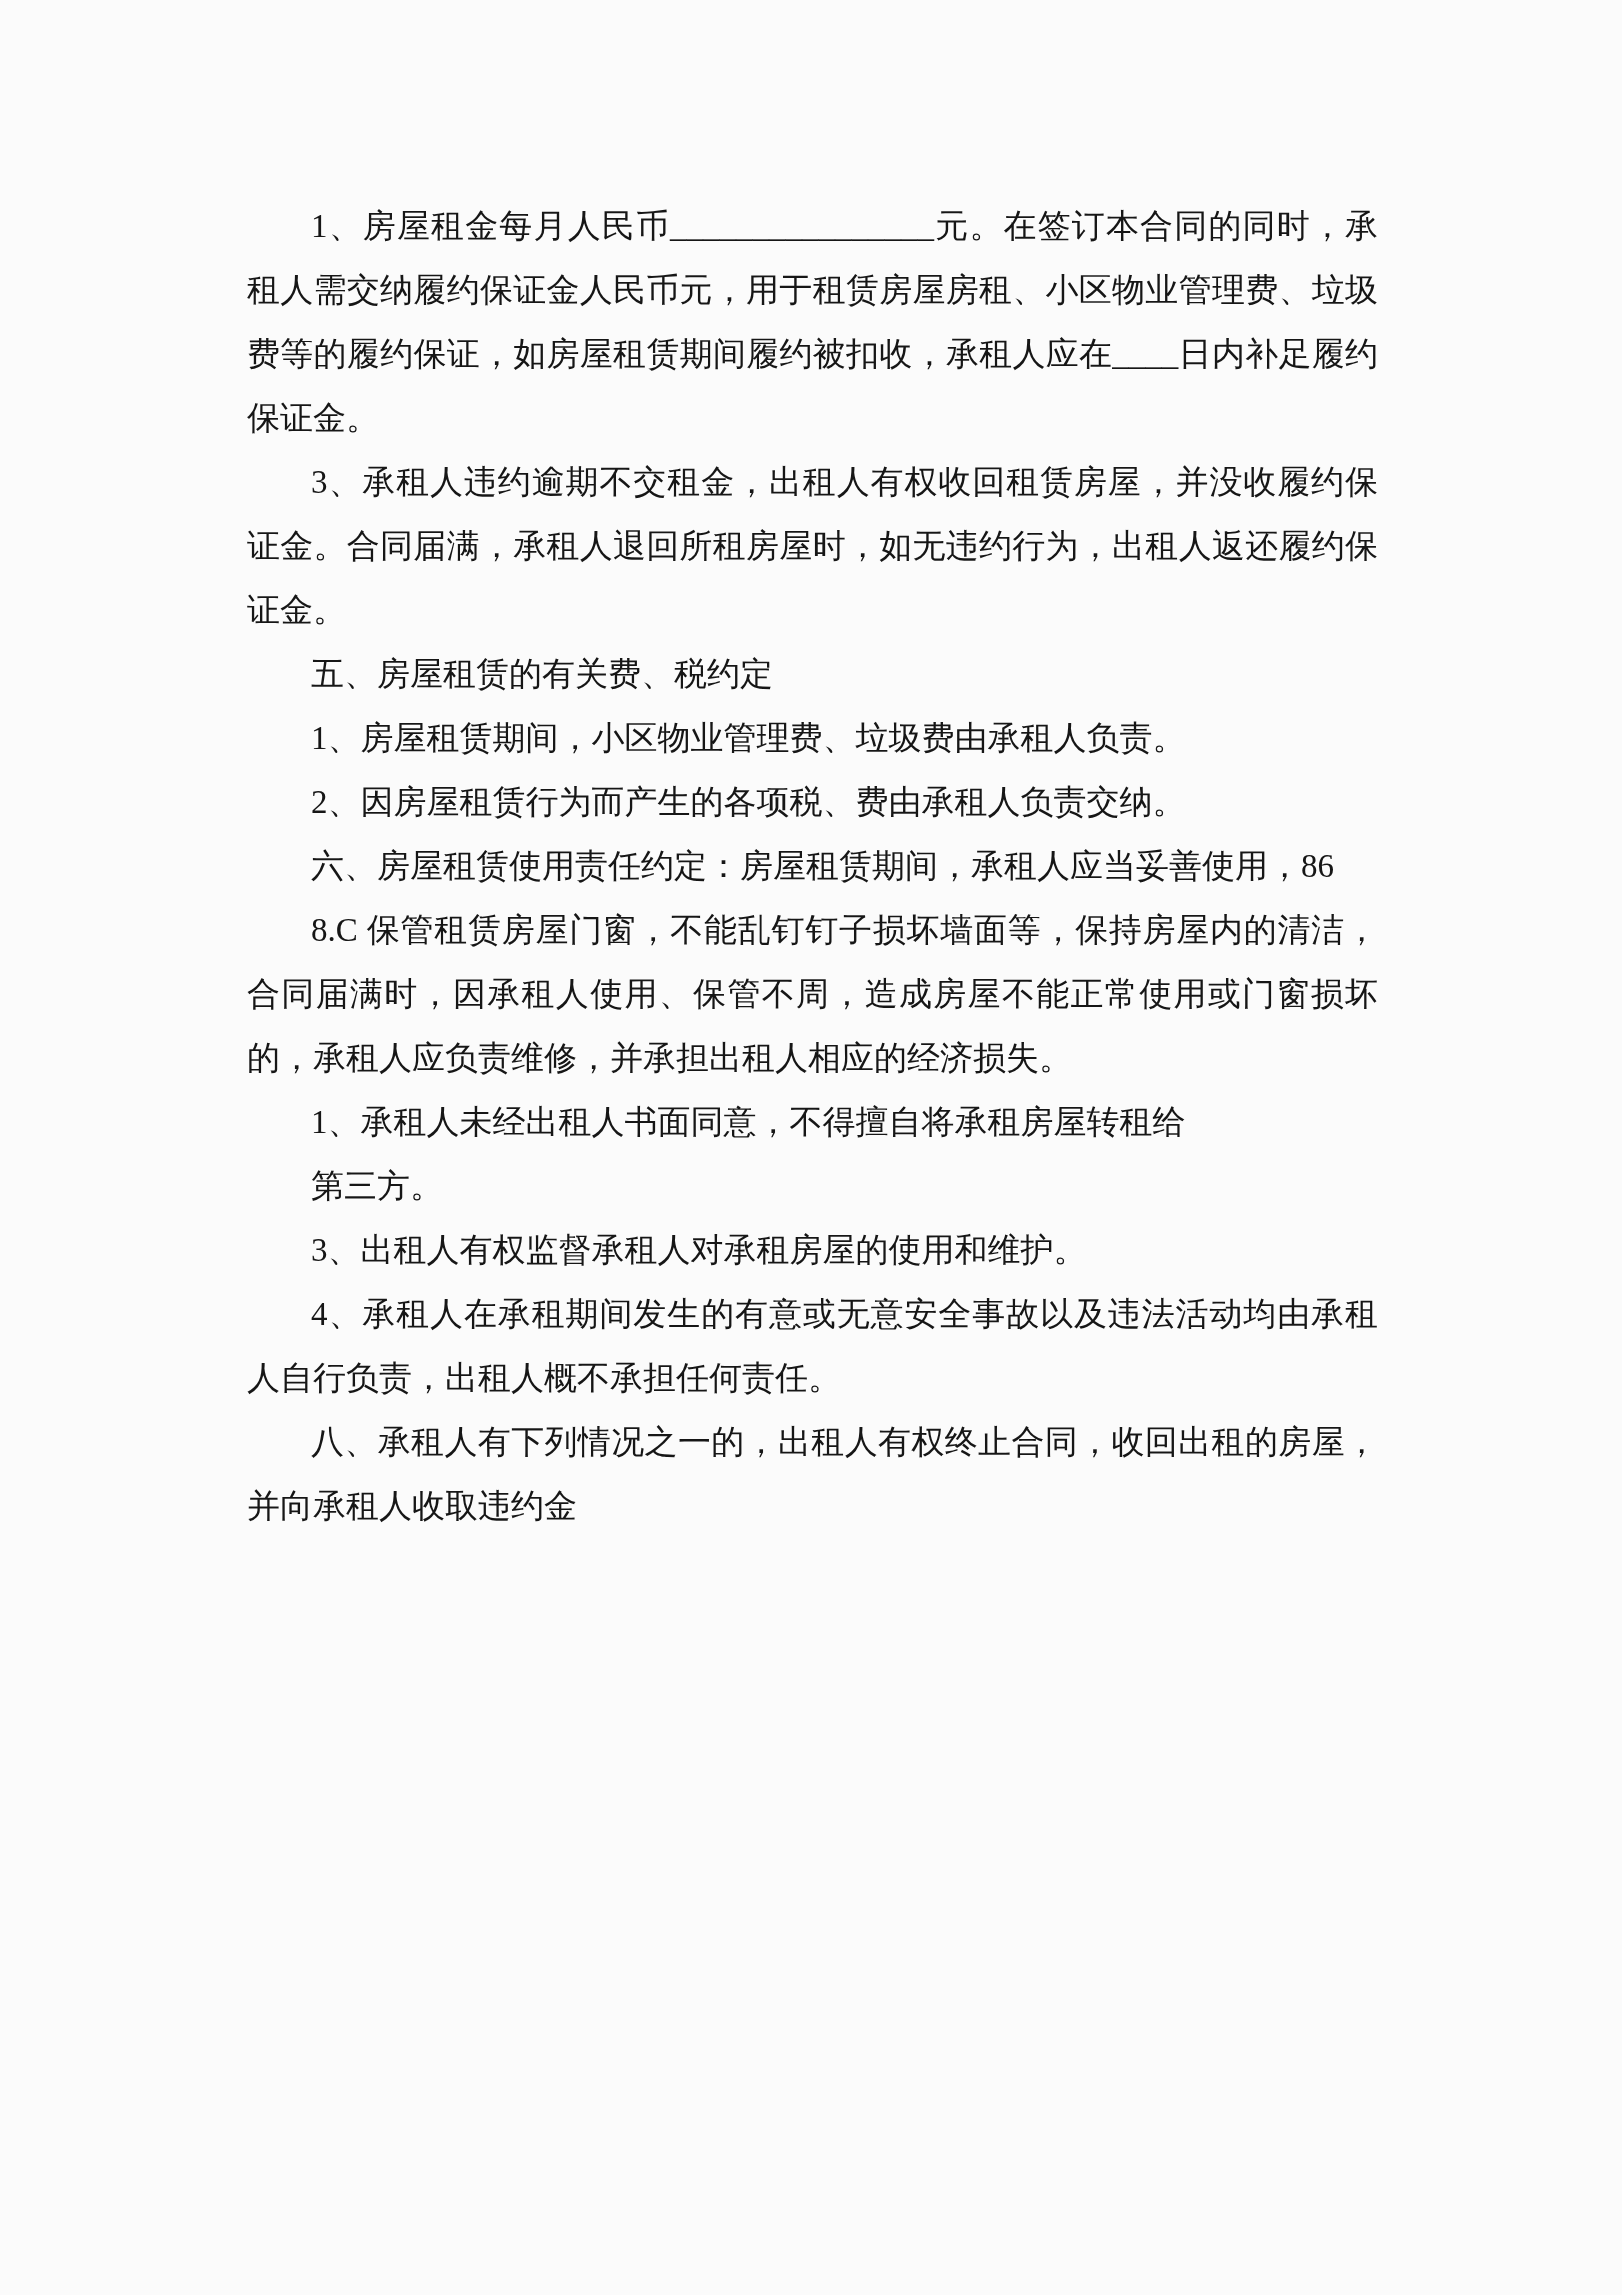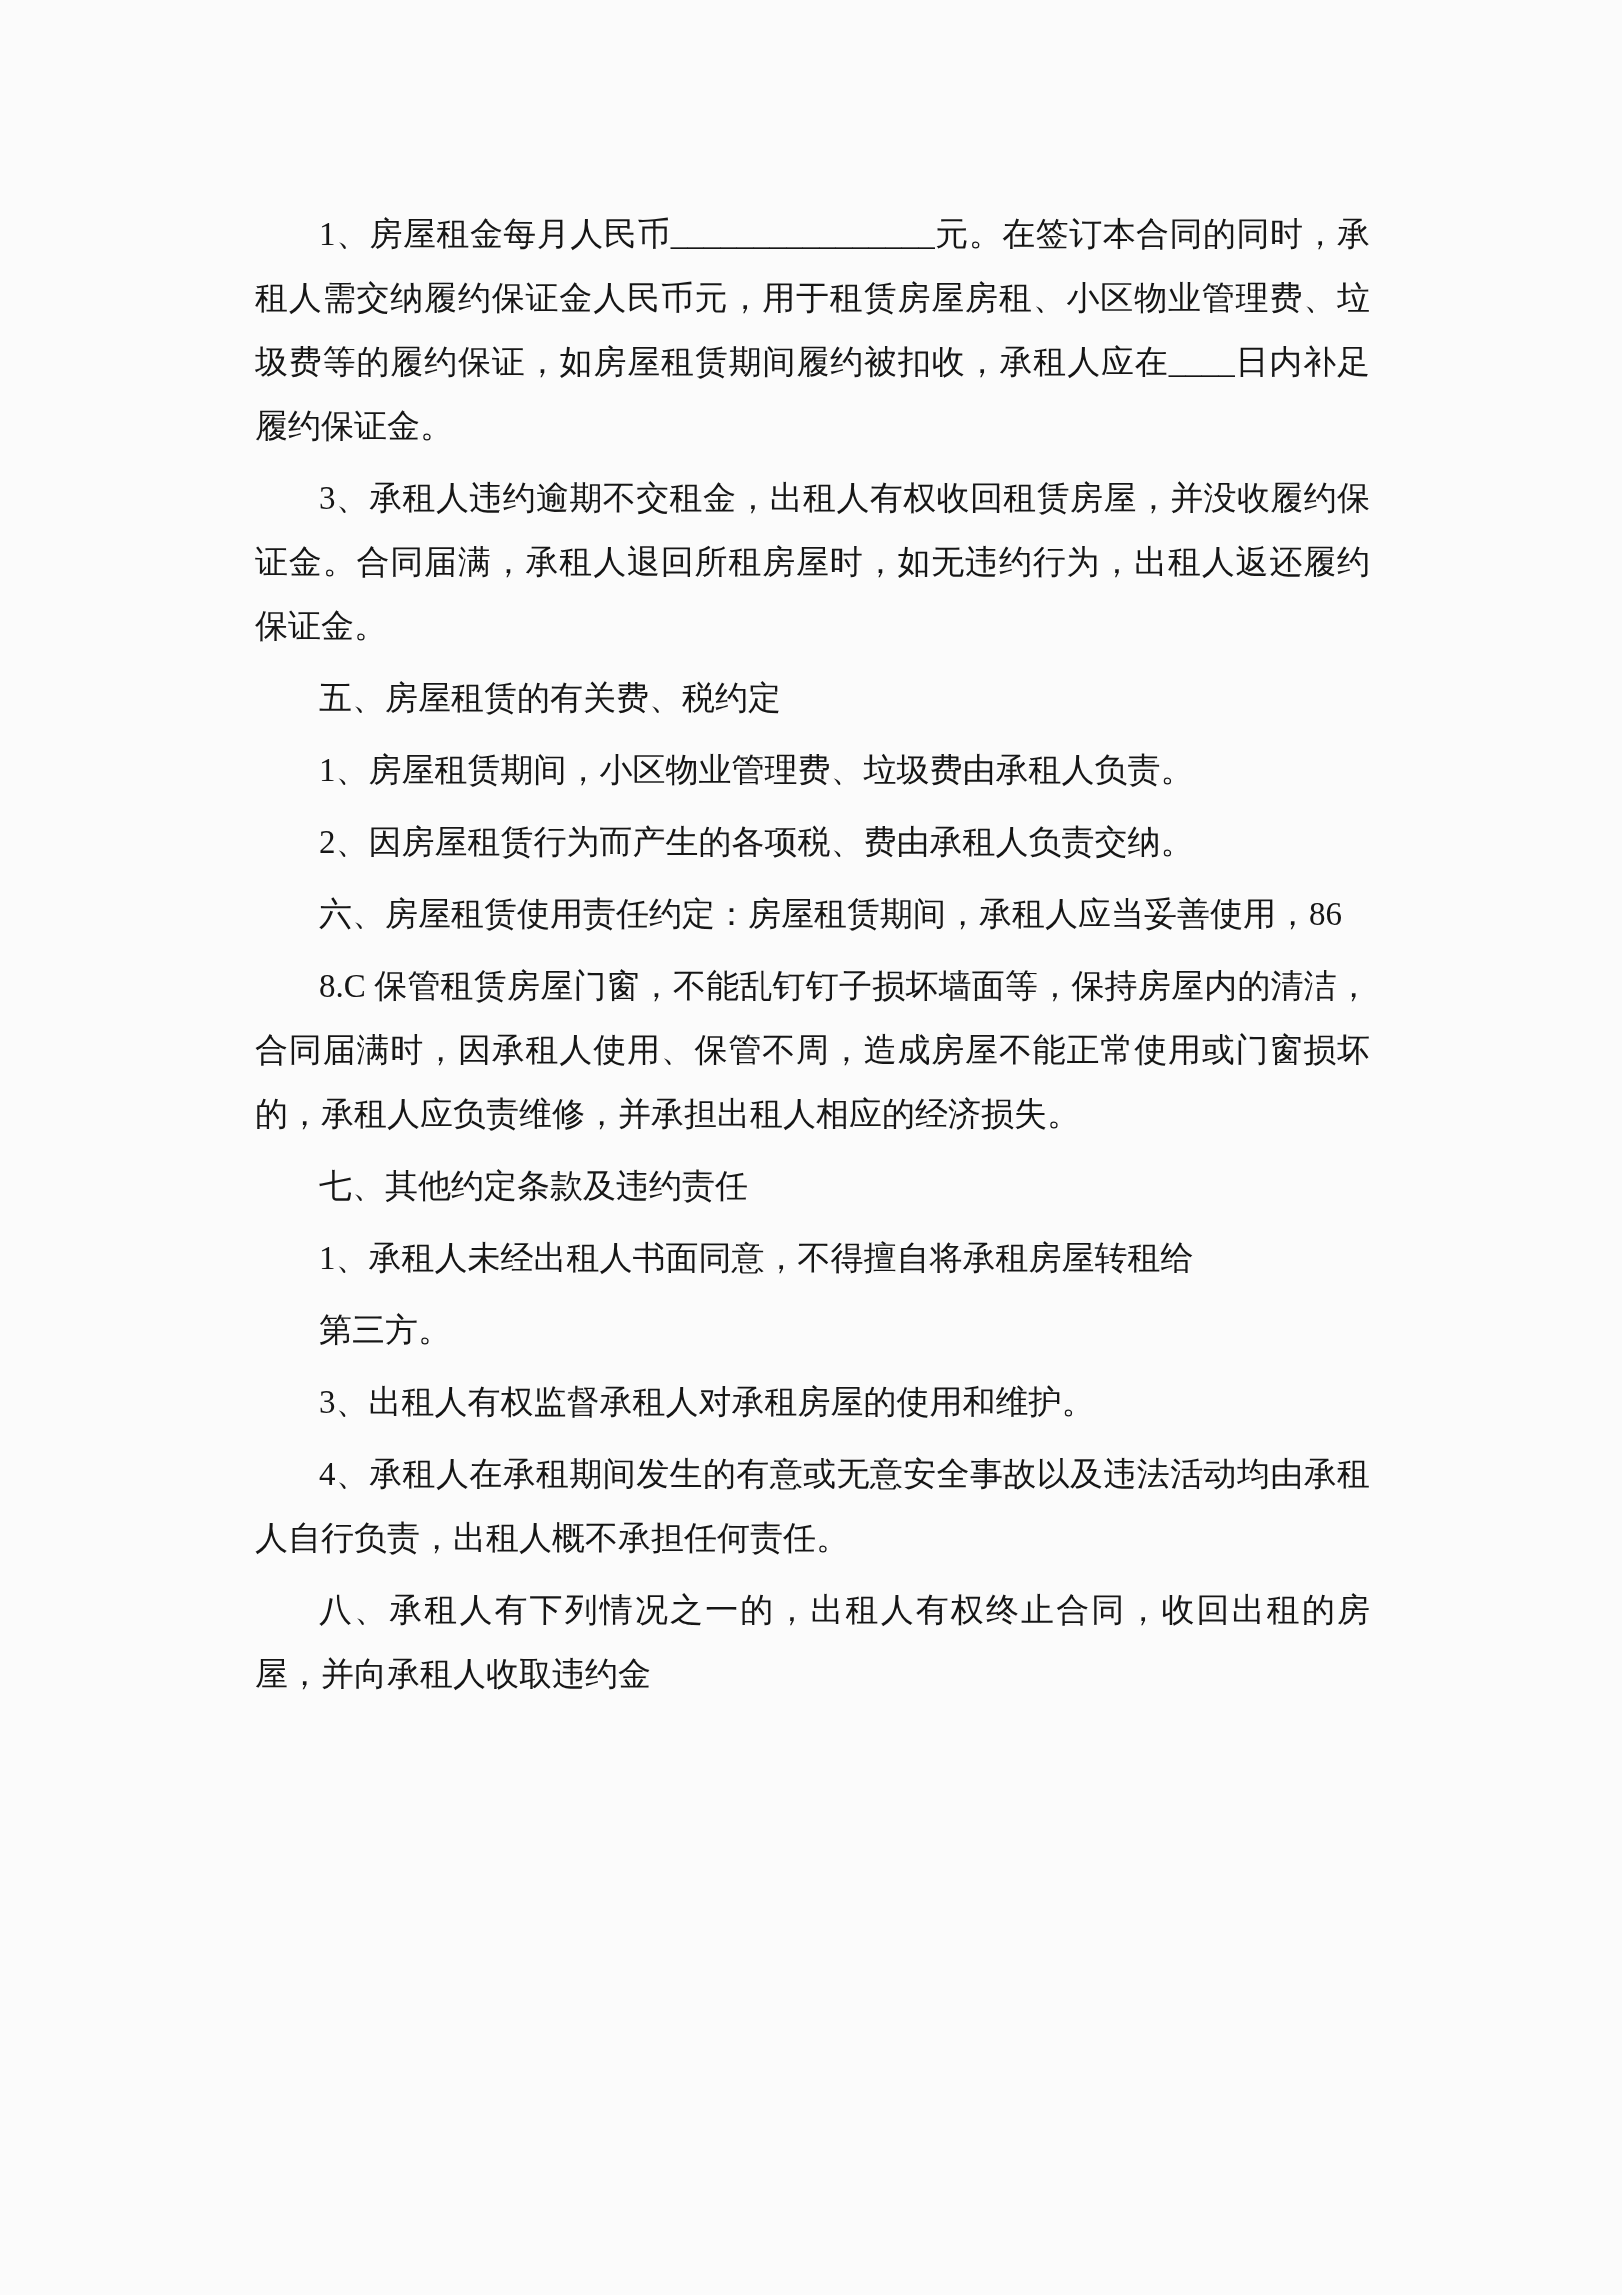--- a/index.html
+++ b/index.html
@@ -28,38 +28,37 @@
     top: 194px;
     width: 1131px;
     color: #161616;
     font-size: 33px;
     line-height: 64px;
     text-align: justify;
     text-justify: inter-character;
     word-break: break-all;
   }
   .text-block p {
-    margin: 8px;
+    margin: 0;
     padding: 0;
     text-indent: 64px;
   }
 </style>
 </head>
 <body>
 
 <div class="page">
   <div class="text-block">
     <p>1、房屋租金每月人民币________________元。在签订本合同的同时，承租人需交纳履约保证金人民币元，用于租赁房屋房租、小区物业管理费、垃圾费等的履约保证，如房屋租赁期间履约被扣收，承租人应在____日内补足履约保证金。</p>
     <p>3、承租人违约逾期不交租金，出租人有权收回租赁房屋，并没收履约保证金。合同届满，承租人退回所租房屋时，如无违约行为，出租人返还履约保证金。</p>
     <p>五、房屋租赁的有关费、税约定</p>
     <p>1、房屋租赁期间，小区物业管理费、垃圾费由承租人负责。</p>
     <p>2、因房屋租赁行为而产生的各项税、费由承租人负责交纳。</p>
     <p>六、房屋租赁使用责任约定：房屋租赁期间，承租人应当妥善使用，86</p>
     <p>8.C 保管租赁房屋门窗，不能乱钉钉子损坏墙面等，保持房屋内的清洁，合同届满时，因承租人使用、保管不周，造成房屋不能正常使用或门窗损坏的，承租人应负责维修，并承担出租人相应的经济损失。</p>
-    <p>七、其他约定条款及违约责任</p>
     <p>1、承租人未经出租人书面同意，不得擅自将承租房屋转租给</p>
     <p>第三方。</p>
     <p>3、出租人有权监督承租人对承租房屋的使用和维护。</p>
     <p>4、承租人在承租期间发生的有意或无意安全事故以及违法活动均由承租人自行负责，出租人概不承担任何责任。</p>
     <p>八、承租人有下列情况之一的，出租人有权终止合同，收回出租的房屋，并向承租人收取违约金</p>
   </div>
 </div>
 
 
 </body></html>

